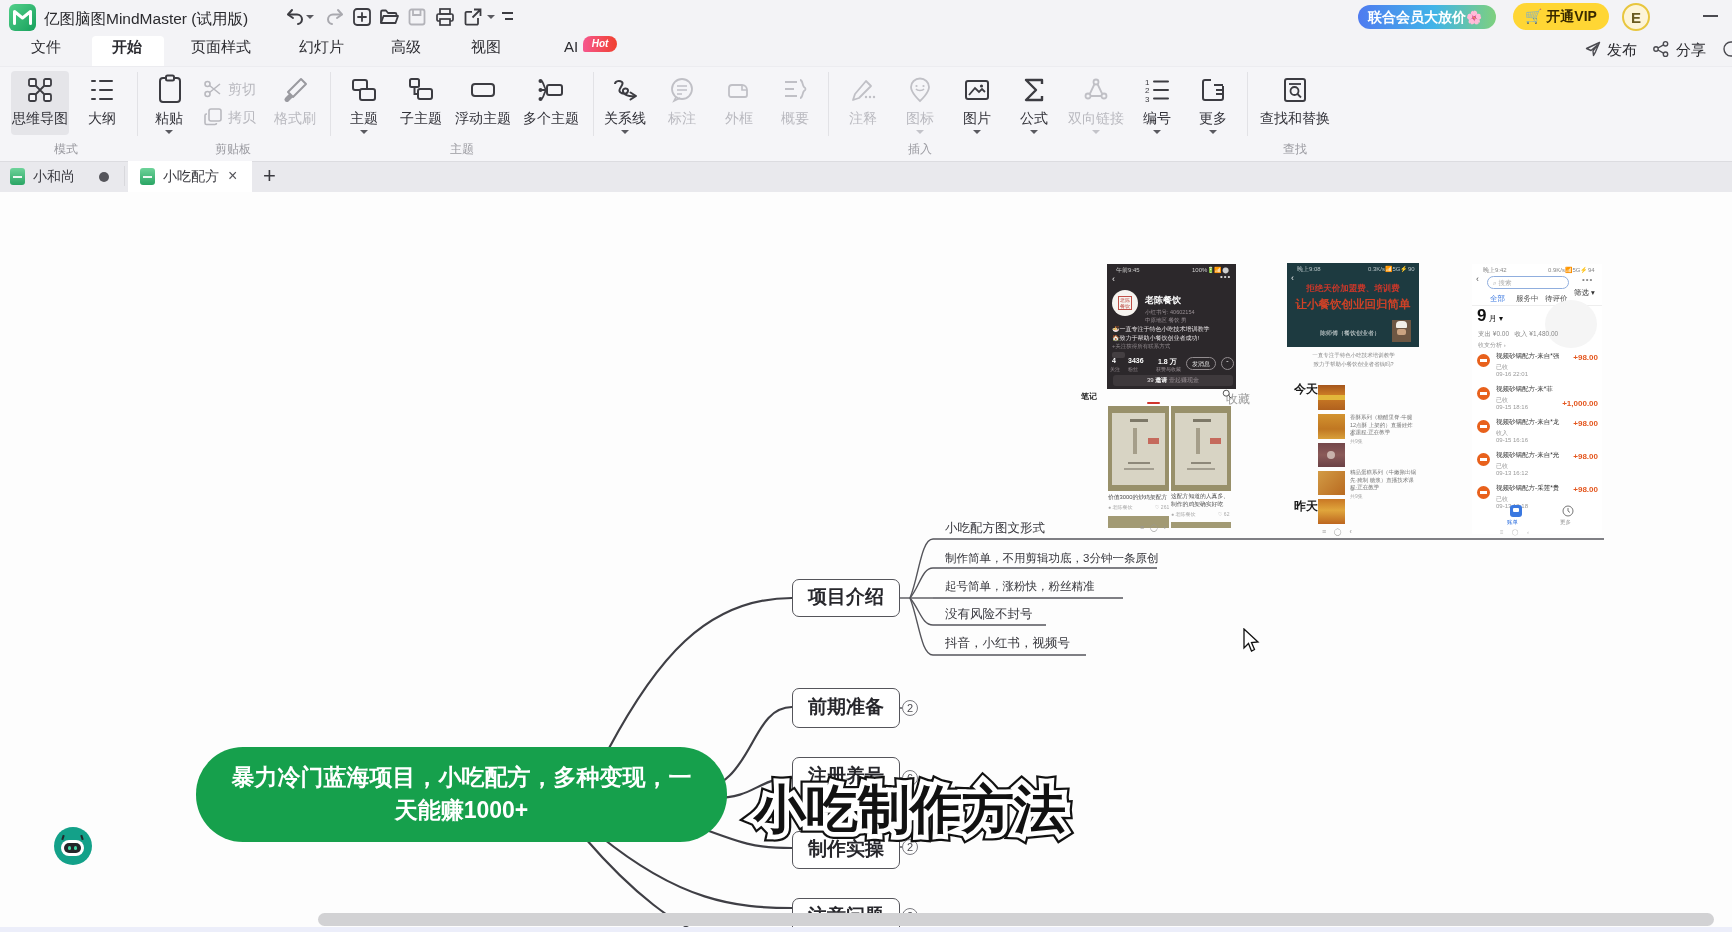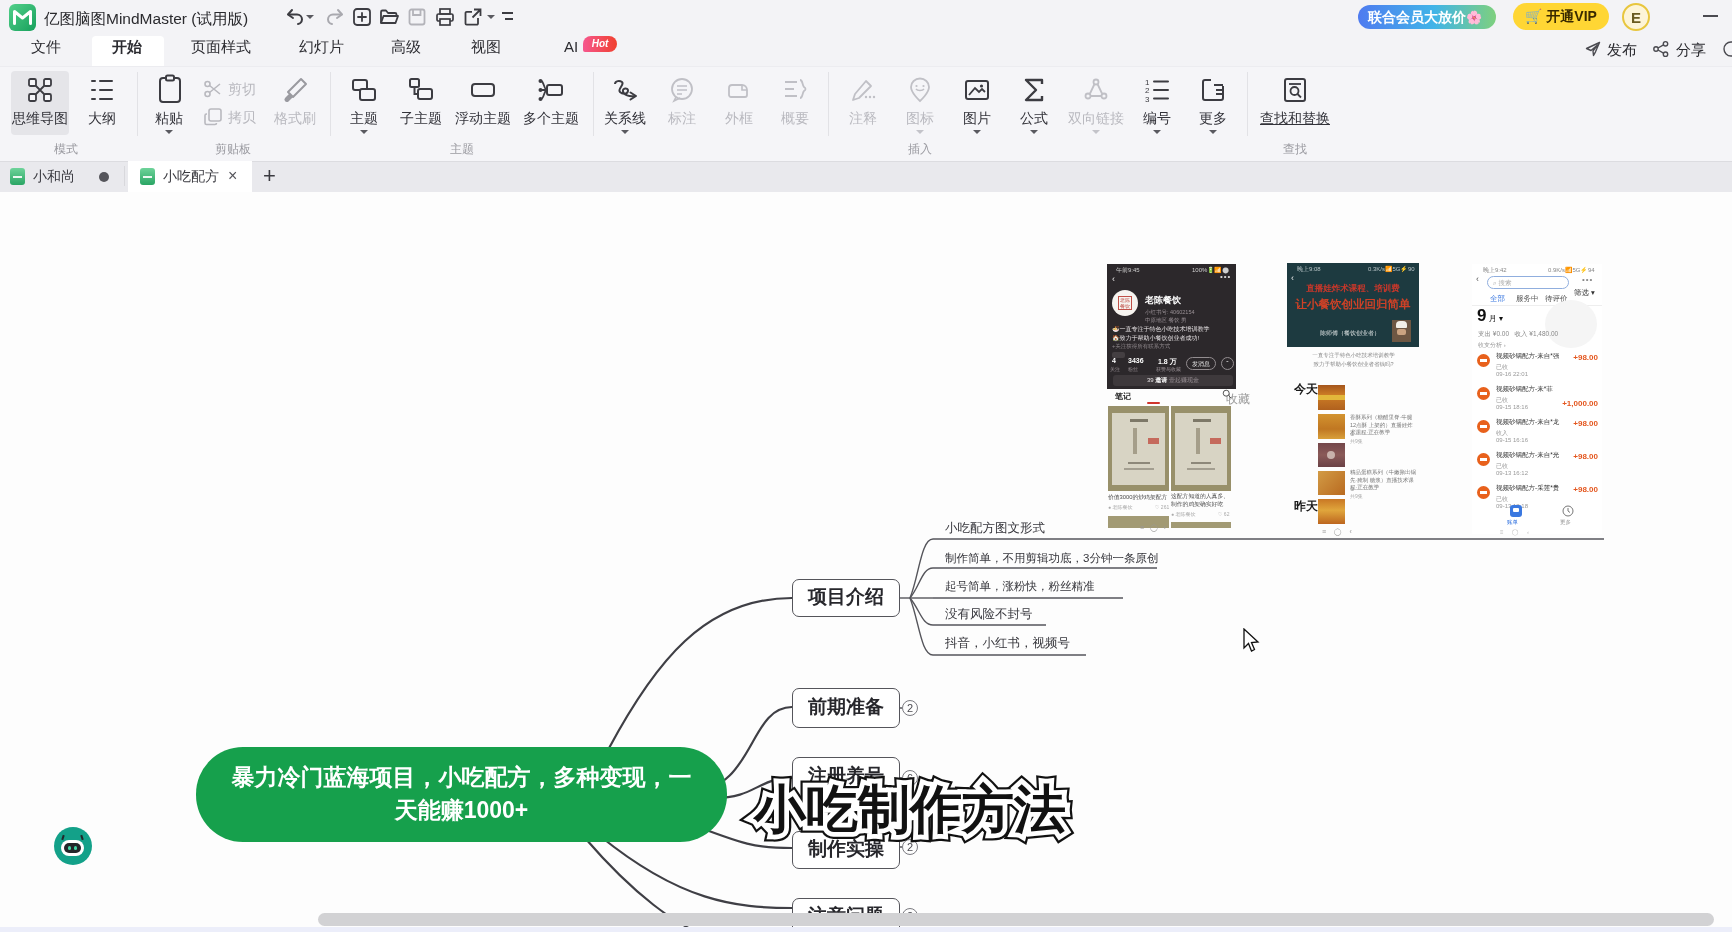--- a/index.html
+++ b/index.html
@@ -255,21 +255,21 @@
   </svg>
 <div class="abs rbtn-label" style="left:1199px;top:110px;width:28px;">更多</div>
 <div class="abs arrow-down" style="left:1209px;top:130px"></div>
 
 <svg class="abs" style="left:1281px;top:76px" width="28" height="28" viewBox="0 0 28 28">
     <rect x="4" y="3" width="20" height="22" rx="2" fill="none" stroke="#3c3c42" stroke-width="2"></rect>
     <path d="M8 8 H20" stroke="#3c3c42" stroke-width="1.8"></path>
     <circle cx="13.5" cy="15" r="4" fill="none" stroke="#3c3c42" stroke-width="1.8"></circle>
     <path d="M16.5 18 L20 21.5" stroke="#3c3c42" stroke-width="1.8"></path>
   </svg>
-<div class="abs rbtn-label" style="left:1253px;top:110px;width:84px;text-decoration:underline;">查找和替换</div>
+<div class="abs rbtn-label" style="left:1253px;top:110px;width:84px;">查找和替换</div>
 <div class="abs grouplabel" style="left:16px;width:100px;">模式</div>
 <div class="abs grouplabel" style="left:183px;width:100px;">剪贴板</div>
 <div class="abs grouplabel" style="left:412px;width:100px;">主题</div>
 <div class="abs grouplabel" style="left:870px;width:100px;">插入</div>
 <div class="abs grouplabel" style="left:1245px;width:100px;">查找</div>
 <div class="abs rsep" style="left:137px"></div>
 <div class="abs rsep" style="left:330px"></div>
 <div class="abs rsep" style="left:593px"></div>
 <div class="abs rsep" style="left:828px"></div>
 <div class="abs rsep" style="left:1247px"></div>
@@ -345,21 +345,21 @@
 <div class="abs" style="left:1112px;top:352px;width:13px;height:6px;background:#443f42;border-radius:2px;"></div>
 <div class="abs" style="left:1112px;top:357px;font-size:7px;font-weight:bold;color:#fff;">4</div>
 <div class="abs" style="left:1128px;top:357px;font-size:7px;font-weight:bold;color:#fff;">3436</div>
 <div class="abs" style="left:1158px;top:357px;font-size:7px;font-weight:bold;color:#fff;">1.8 万</div>
 <div class="abs" style="left:1110px;top:366px;font-size:5px;color:#9a9196;">关注</div>
 <div class="abs" style="left:1128px;top:366px;font-size:5px;color:#9a9196;">粉丝</div>
 <div class="abs" style="left:1156px;top:366px;font-size:5px;color:#9a9196;">获赞与收藏</div>
 <div class="abs" style="left:1186px;top:357px;width:30px;height:13px;border:1px solid #938d90;border-radius:7px;color:#eee;font-size:6px;text-align:center;line-height:12px;">发消息</div>
 <div class="abs" style="left:1221px;top:357px;width:13px;height:13px;border:1px solid #938d90;border-radius:50%;color:#eee;font-size:7px;text-align:center;line-height:12px;">ˇ</div>
 <div class="abs" style="left:1113px;top:375px;width:120px;height:11px;background:#3e393c;border-radius:3px;color:#e8e4e6;font-size:6px;text-align:center;line-height:11px;">39 <span style="color:#fff;font-weight:bold">邀请</span> <span style="color:#9a9196">壹起赚现金</span></div>
-<div class="abs" style="left:1115px;top:391px;font-size:8px;font-weight:bold;color:#2a2a2a;">笔记</div>
+<div class="abs" style="left:1081px;top:391px;font-size:8px;font-weight:bold;color:#2a2a2a;">笔记</div>
 <div class="abs" style="left:1147px;top:402px;width:13px;height:2px;background:#d0342c;border-radius:1px;"></div>
 <div class="abs" style="left:1178px;top:391px;font-size:12px;color:#9a9a9a;margin-left:48px;">收藏</div>
 <svg class="abs" style="left:1222px;top:389px" width="10" height="10" viewBox="0 0 10 10">
     <circle cx="4.2" cy="4.2" r="3" fill="none" stroke="#555" stroke-width="1"></circle>
     <path d="M6.5 6.5 L9 9" stroke="#555" stroke-width="1"></path>
   </svg>
 
 <div class="abs" style="left:1108px;top:406px;width:61px;height:85px;background:#98906a;"></div>
 <div class="abs" style="left:1112px;top:413px;width:53px;height:72px;background:#d8d4c4;"></div>
 <div class="abs" style="left:1130px;top:419px;width:18px;height:3px;background:#7d7868;"></div>
@@ -381,21 +381,21 @@
 <div class="abs" style="left:1171px;top:511px;font-size:5px;color:#aaa;">● 老陈餐饮</div>
 <div class="abs" style="left:1218px;top:511px;font-size:5px;color:#aaa;">♡ 62</div>
 <div class="abs" style="left:1108px;top:516px;width:61px;height:12px;background:#a29a74;"></div>
 <div class="abs" style="left:1171px;top:522px;width:60px;height:6px;background:#a29a74;"></div>
 <div class="abs" style="left:1140px;top:524px;font-size:7px;color:#999;">≡&nbsp;&nbsp;&nbsp;◯&nbsp;&nbsp;&nbsp;‹</div>
 
 <div class="abs" style="left:1287px;top:263px;width:132px;height:84px;background:#1d3a40;"></div>
 <div class="abs" style="left:1297px;top:265px;font-size:6px;color:#b8c4c6;">晚上9:08</div>
 <div class="abs" style="left:1368px;top:265px;font-size:6px;color:#b8c4c6;">0.3K/s📶5G⚡90</div>
 <div class="abs" style="left:1291px;top:273px;font-size:9px;color:#eee;">‹</div>
-<div class="abs" style="left:1287px;top:283px;width:132px;text-align:center;font-size:8.5px;font-weight:bold;color:#c8372a;">直播娃炸术课程、培训费</div>
+<div class="abs" style="left:1287px;top:283px;width:132px;text-align:center;font-size:8.5px;font-weight:bold;color:#c8372a;">拒绝天价加盟费、培训费</div>
 <div class="abs" style="left:1287px;top:297px;width:132px;text-align:center;font-size:11.5px;font-weight:bold;color:#cf4126;">让小餐饮创业回归简单</div>
 <div class="abs" style="left:1320px;top:329px;font-size:6px;color:#dfe4e4;">陈师傅（餐饮创业者）</div>
 <div class="abs" style="left:1392px;top:320px;width:19px;height:22px;background:#6e5743;"></div>
 <div class="abs" style="left:1396px;top:321px;width:11px;height:7px;border-radius:4px 4px 1px 1px;background:#f2efe8;"></div>
 <div class="abs" style="left:1397px;top:329px;width:9px;height:6px;border-radius:2px;background:#caa381;"></div>
 <div class="abs" style="left:1301px;top:352px;width:105px;text-align:center;font-size:5.5px;color:#888;">一直专注于特色小吃技术培训教学</div>
 <div class="abs" style="left:1301px;top:361px;width:105px;text-align:center;font-size:5.5px;color:#888;">致力于帮助小餐饮创业者省钱吗?</div>
 <div class="abs" style="left:1294px;top:381px;font-size:12px;font-weight:bold;color:#1a1a1a;">今天</div>
 <div class="abs" style="left:1318px;top:385px;width:27px;height:25px;background:linear-gradient(180deg,#a5561d,#cd7d25 40%,#b0611e);"></div>
 <div class="abs" style="left:1318px;top:395px;width:27px;height:5px;background:#e3b83b;"></div>

